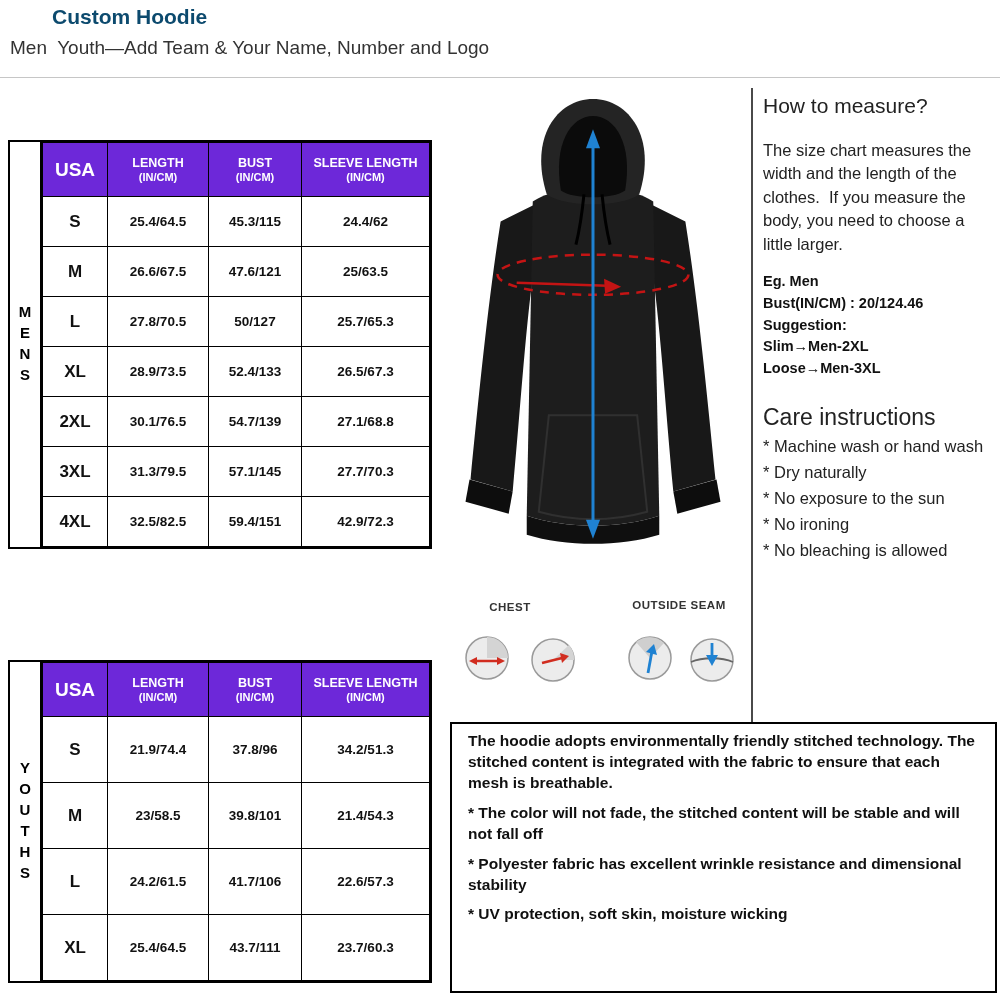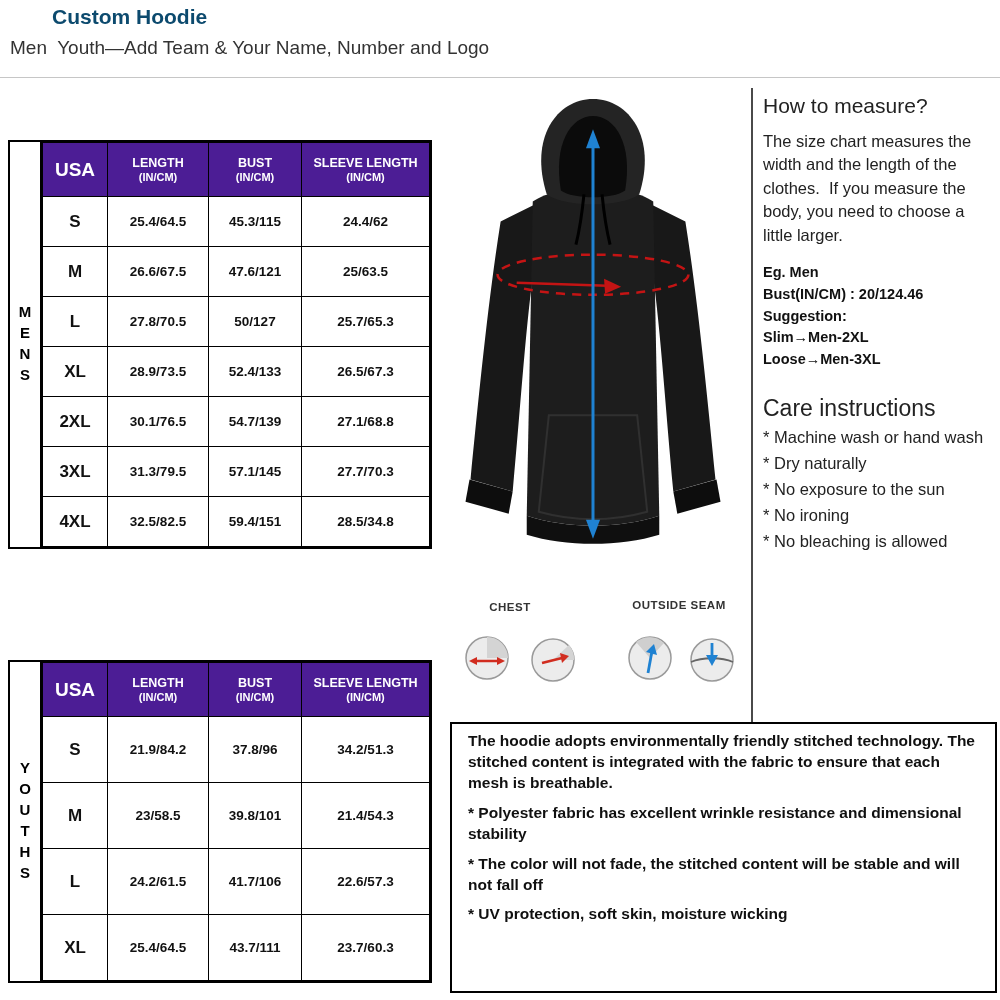--- a/index.html
+++ b/index.html
@@ -14,42 +14,42 @@
   .page-title{left:10px;top:5px;font-size:21px;font-weight:bold;color:#0c4a6e;margin-left:42px;}
   .page-subtitle{left:10px;top:37px;font-size:19px;color:#333;}
   .header-rule{left:0;top:77px;width:1000px;border-top:1px solid #c6c6c6;height:0;}
 
   
   .size-table{position:absolute;display:flex;border:2px solid #000;background:#fff;box-sizing:border-box;}
   .side-label{width:30px;border-right:2px solid #000;display:flex;align-items:center;justify-content:center;}
   .side-label span{writing-mode:vertical-lr;text-orientation:upright;font-weight:bold;font-size:15px;letter-spacing:4px;color:#000;}
   .size-table table{flex:1;border-collapse:collapse;width:100%;}
   .size-table th,.size-table td{border:1.5px solid #000;text-align:center;vertical-align:middle;padding:0;}
-  .size-table thead th{background:#4c1d95;color:#fff;}
+  .size-table thead th{background:#6d28d9;color:#fff;}
   th.usa{font-size:19px;font-weight:bold;width:64px;}
   th.col-len{width:100px;} th.col-bust{width:92px;}
   .cn{font-size:12.5px;font-weight:bold;line-height:1.2;}
   .cu{font-size:11px;font-weight:bold;}
   td.sz{font-size:17px;font-weight:bold;}
   td.val{font-size:13.5px;font-weight:bold;}
   .mens thead tr{height:54px;} .mens tbody tr{height:50px;}
   .youths thead tr{height:54px;} .youths tbody tr{height:66px;}
 
   
   .hoodie-wrap{left:440px;top:86px;width:306px;height:502px;}
   .measure-caption{font-size:11.5px;font-weight:bold;letter-spacing:.5px;color:#333;text-align:center;}
   .chest-caption{left:455px;top:601px;width:110px;}
   .seam-caption{left:614px;top:599px;width:130px;}
   .mini-icon{width:48px;height:48px;}
   .divider{left:751px;top:88px;height:634px;width:0;border-left:2px solid #4a4a4a;}
 
   
   .right-col{left:763px;top:94px;width:233px;}
   .h-measure{font-size:21px;font-weight:400;color:#222;margin:0;}
-  .measure-body{font-size:16.5px;line-height:1.42;color:#222;margin:12px 0 0 0;}
+  .measure-body{font-size:16.5px;line-height:1.42;color:#222;margin:21px 0 0 0;}
   .eg-block{margin-top:15px;font-size:14.5px;font-weight:bold;line-height:1.5;color:#111;}
   .care-title{font-size:23px;font-weight:400;color:#222;margin:24px 0 4px 0;}
   .care-item{font-size:16.5px;line-height:1.4;color:#222;margin:3px 0;}
 
   
   .feature-box{left:450px;top:722px;width:547px;height:271px;border:2px solid #000;box-sizing:border-box;padding:7px 16px;}
   .feature-box p{margin:0 0 9px 0;font-size:15.5px;font-weight:bold;line-height:1.35;color:#101010;}
 </style>
 </head>
 <body>
@@ -114,21 +114,21 @@
       <tr>
           <td class="sz">3XL</td>
           <td class="val">31.3/79.5</td>
           <td class="val">57.1/145</td>
           <td class="val">27.7/70.3</td>
         </tr>
       <tr>
           <td class="sz">4XL</td>
           <td class="val">32.5/82.5</td>
           <td class="val">59.4/151</td>
-          <td class="val">28.5/34.8</td>
+          <td class="val">42.9/72.3</td>
         </tr>
     </tbody>
   </table>
 </div>
 
 <div class="size-table youths" style="left:8px;top:660px;width:424px;">
   <div class="side-label">
       <span>YOUTHS</span>
     </div>
   <table>
@@ -145,21 +145,21 @@
           </th>
         <th>
             <div class="cn">SLEEVE LENGTH</div>
             <div class="cu">(IN/CM)</div>
           </th>
       </tr>
     </thead>
     <tbody>
       <tr>
           <td class="sz">S</td>
-          <td class="val">21.9/84.2</td>
+          <td class="val">21.9/74.4</td>
           <td class="val">37.8/96</td>
           <td class="val">34.2/51.3</td>
         </tr>
       <tr>
           <td class="sz">M</td>
           <td class="val">23/58.5</td>
           <td class="val">39.8/101</td>
           <td class="val">21.4/54.3</td>
         </tr>
       <tr>
@@ -261,16 +261,16 @@
   <h3 class="care-title">Care instructions</h3>
   <p class="care-item">* Machine wash or hand wash</p>
   <p class="care-item">* Dry naturally</p>
   <p class="care-item">* No exposure to the sun</p>
   <p class="care-item">* No ironing</p>
   <p class="care-item">* No bleaching is allowed</p>
 </div>
 
 <div class="abs feature-box">
   <p>The hoodie adopts environmentally friendly stitched technology. The stitched content is integrated with the fabric to ensure that each mesh is breathable.</p>
+  <p>* The color will not fade, the stitched content will be stable and will not fall off</p>
   <p>* Polyester fabric has excellent wrinkle resistance and dimensional stability</p>
-  <p>* The color will not fade, the stitched content will be stable and will not fall off</p>
   <p>* UV protection, soft skin, moisture wicking</p>
 </div>
 
 </body></html>

